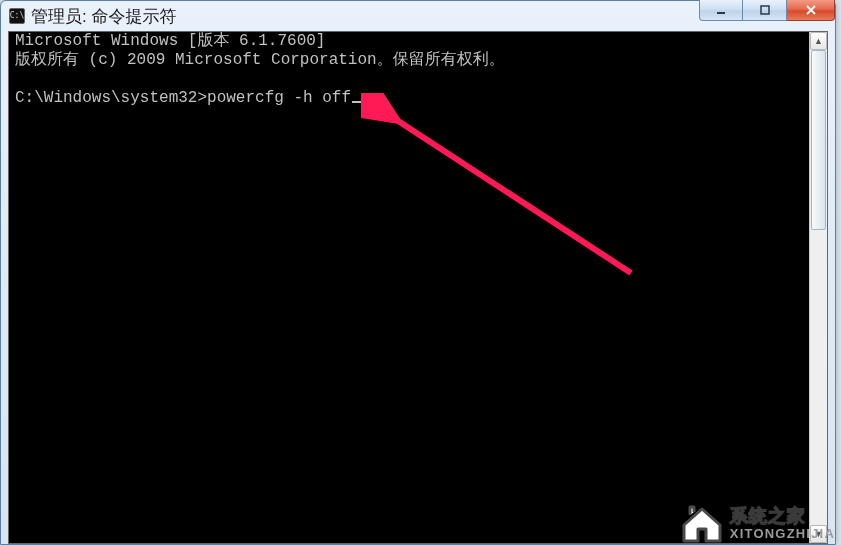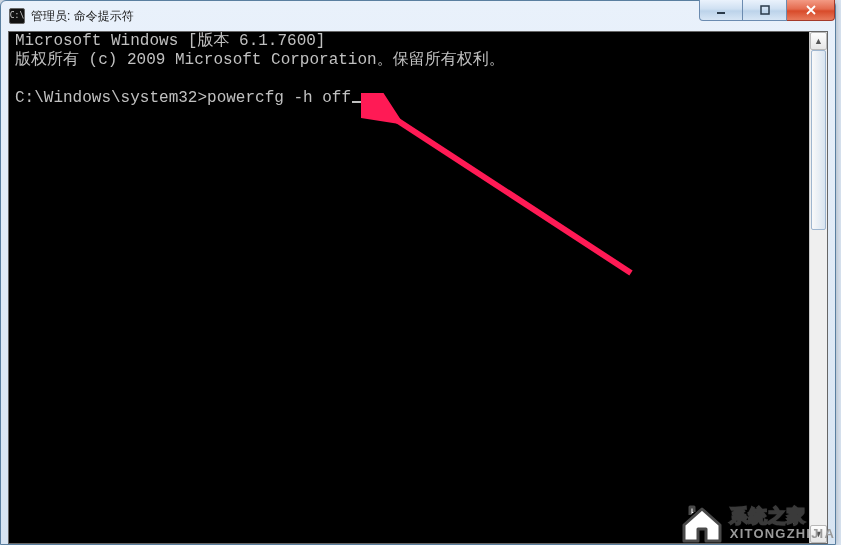--- a/index.html
+++ b/index.html
@@ -26,21 +26,21 @@
     display: flex; align-items: center; justify-content: center;
     background: #111;
     border: 1px solid #666;
     border-radius: 2px;
     font-size: 8px;
     color: #ccc;
     font-family: monospace;
     line-height: 1;
   }
   .title-text {
-    font-size: 12px;
+    font-size: 17px;
     color: #1a1a1a;
     flex: 0 0 auto;
   }
   .window-controls {
     position: absolute;
     right: 0;
     top: -1px;
     display: flex;
   }
   .win-btn {
@@ -130,21 +130,21 @@
     pointer-events: none;
   }
   .wm-icon {
     width: 44px; height: 40px;
   }
   .wm-text {
     display: flex; flex-direction: column; line-height: 1;
   }
   .wm-cn {
     font-size: 18px;
-    font-weight: bold;
+    font-weight: normal;
     color: #fff;
     -webkit-text-stroke: 2px #3a3a3a;
     text-shadow: 0 0 2px #444;
     letter-spacing: 1px;
     font-family: "Microsoft YaHei", sans-serif;
   }
   .wm-en {
     font-size: 13px;
     letter-spacing: 1.2px;
     color: #9a9a9a;

